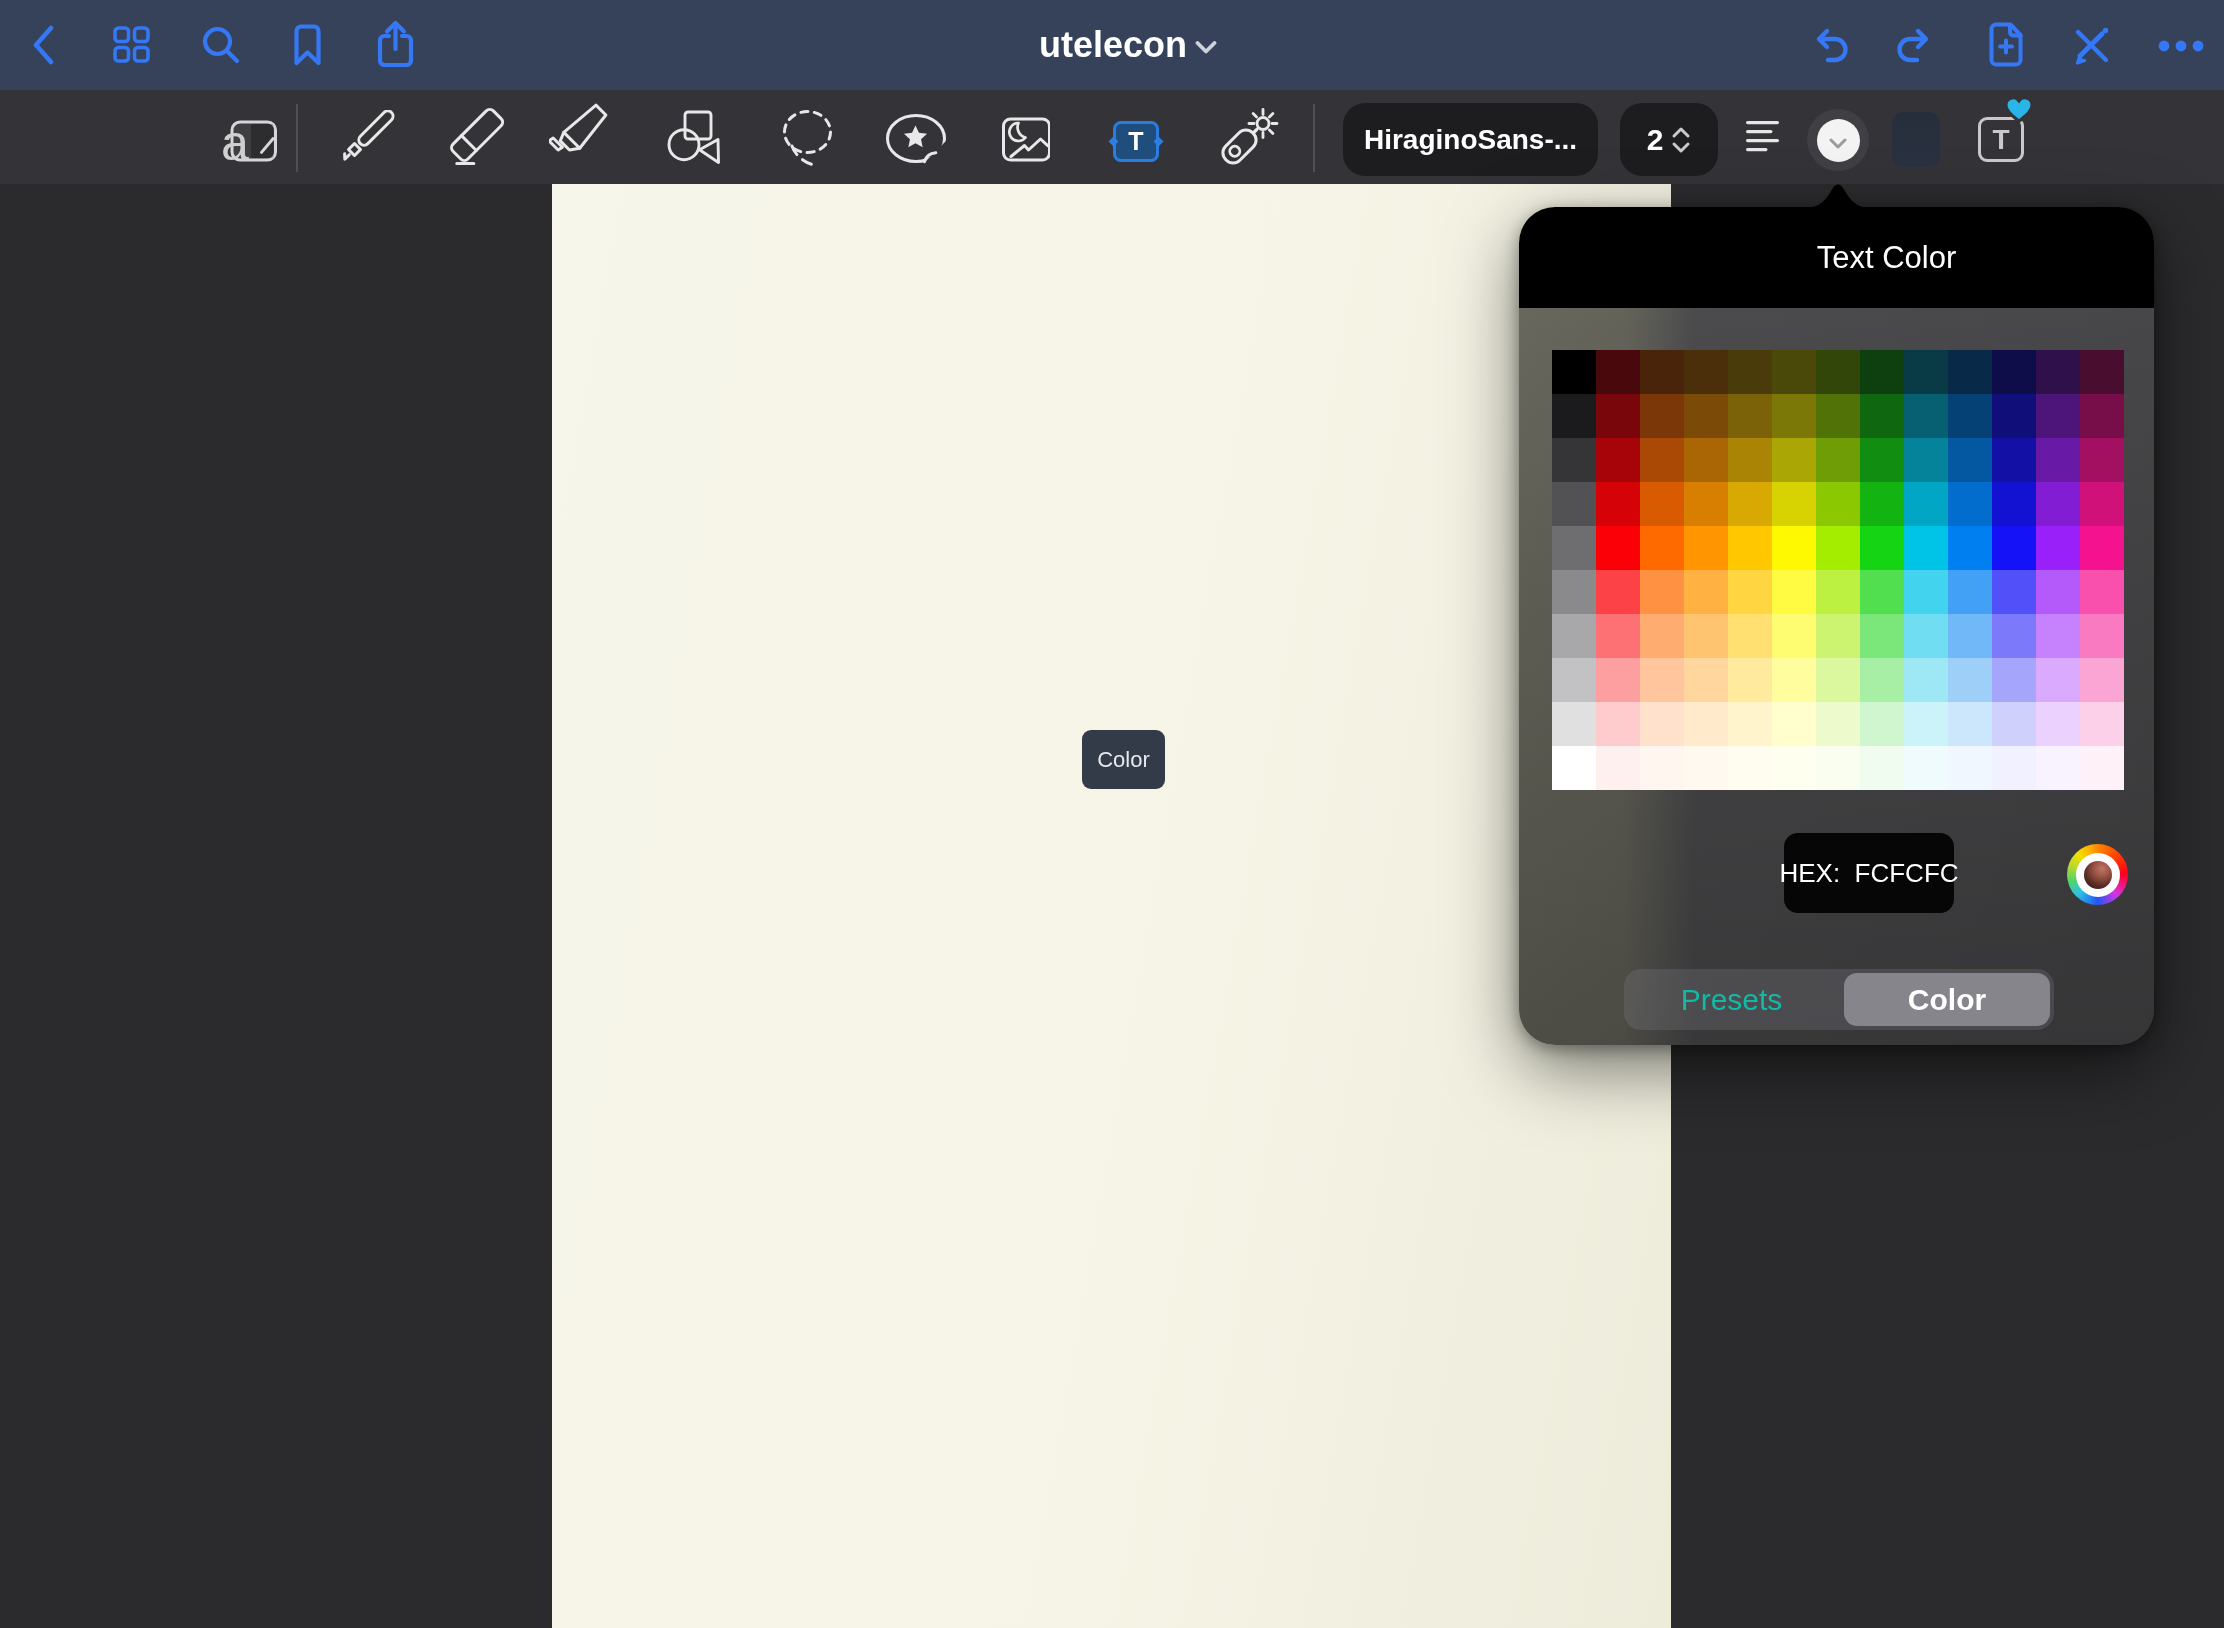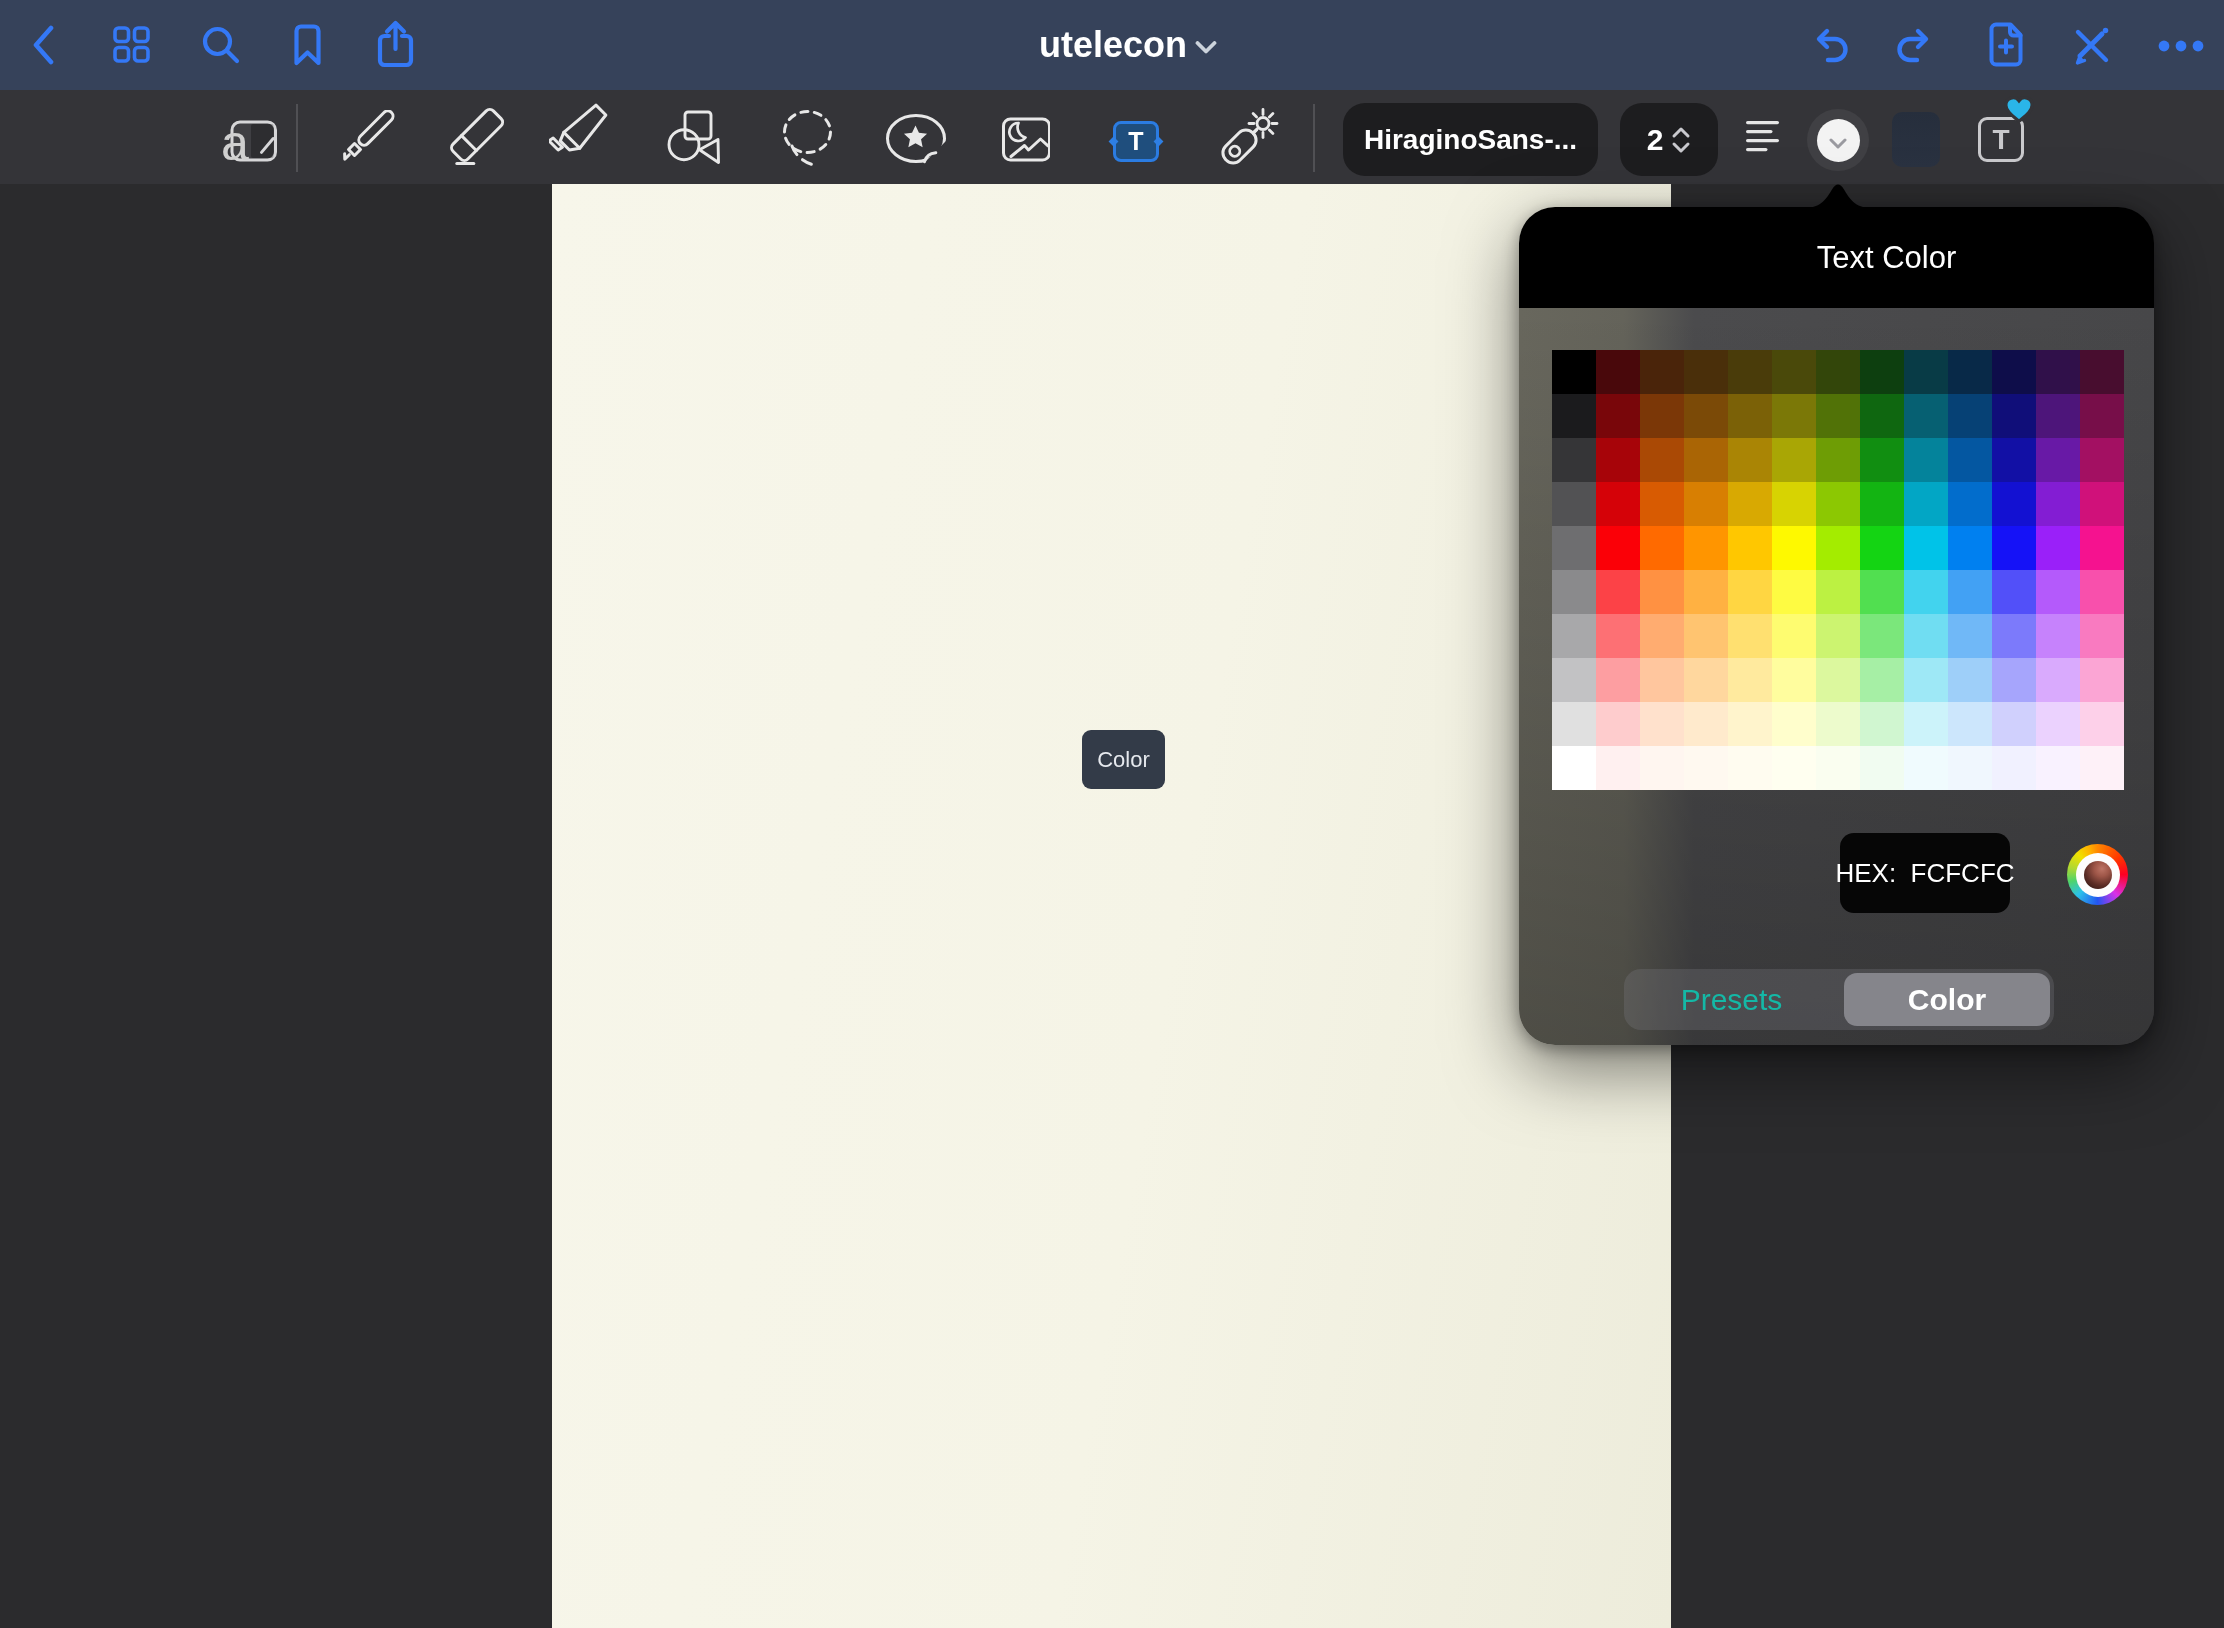--- a/index.html
+++ b/index.html
@@ -32,21 +32,21 @@
 #popover{position:absolute;left:1519px;top:207px;width:635px;height:838px;border-radius:36px;
  box-shadow:0 24px 70px rgba(0,0,0,.5),0 4px 16px rgba(0,0,0,.35);overflow:hidden}
 #pophead{position:absolute;left:0;top:0;width:735px;height:101px;background:#000;color:#fff;
  font-size:31px;font-weight:400;display:flex;align-items:center;justify-content:center}
 #popbody{position:absolute;left:0;top:101px;width:635px;height:737px;
  background:linear-gradient(180deg,rgba(0,0,0,0) 0%,rgba(0,0,0,.25) 100%),
   linear-gradient(90deg,#68675d 0px,#64635a 105px,#4b4b4d 175px,#474749 635px)}
 #tail{position:absolute;left:1805px;top:180px}
 #grid{position:absolute;left:1552px;top:350px;width:572px;height:440px;font-size:0}
 #grid i{display:inline-block;width:44px;height:44px}
-#hexpill{position:absolute;left:1840px;top:833px;width:170px;height:80px;border-radius:14px;background:#060606;
+#hexpill{position:absolute;left:1784px;top:833px;width:170px;height:80px;border-radius:14px;background:#060606;
  color:#fff;font-size:26px;display:flex;align-items:center;justify-content:center}
 #wheel{position:absolute;left:2067px;top:844px;width:61px;height:61px;border-radius:50%;
  background:conic-gradient(from 0deg,#ff8800,#ff3300 15%,#ff0022 25%,#d832e8 38%,#2356f0 50%,#2bc0ea 62%,#4fd46a 71%,#b0d832 79%,#f0e000 88%,#ffb100 95%,#ff8800);
  display:flex;align-items:center;justify-content:center}
 #wheel .wring{width:44px;height:44px;border-radius:50%;background:#fdfdfd;display:flex;align-items:center;justify-content:center}
 #wheel .wcore{width:28px;height:28px;border-radius:50%;background:radial-gradient(circle at 64% 28%,#bd7465 0%,#9e5648 28%,#5c2d26 62%,#27120f 100%)}
 #seg{position:absolute;left:1624px;top:969px;width:430px;height:61px;border-radius:17px;background:rgba(130,130,138,.26);
  display:flex;align-items:center}
 #seg .opt{width:215px;text-align:center;color:#14b8a6;font-size:30px}
 #thumb{position:absolute;left:1844px;top:973px;width:206px;height:53px;border-radius:13px;background:#85858b}

